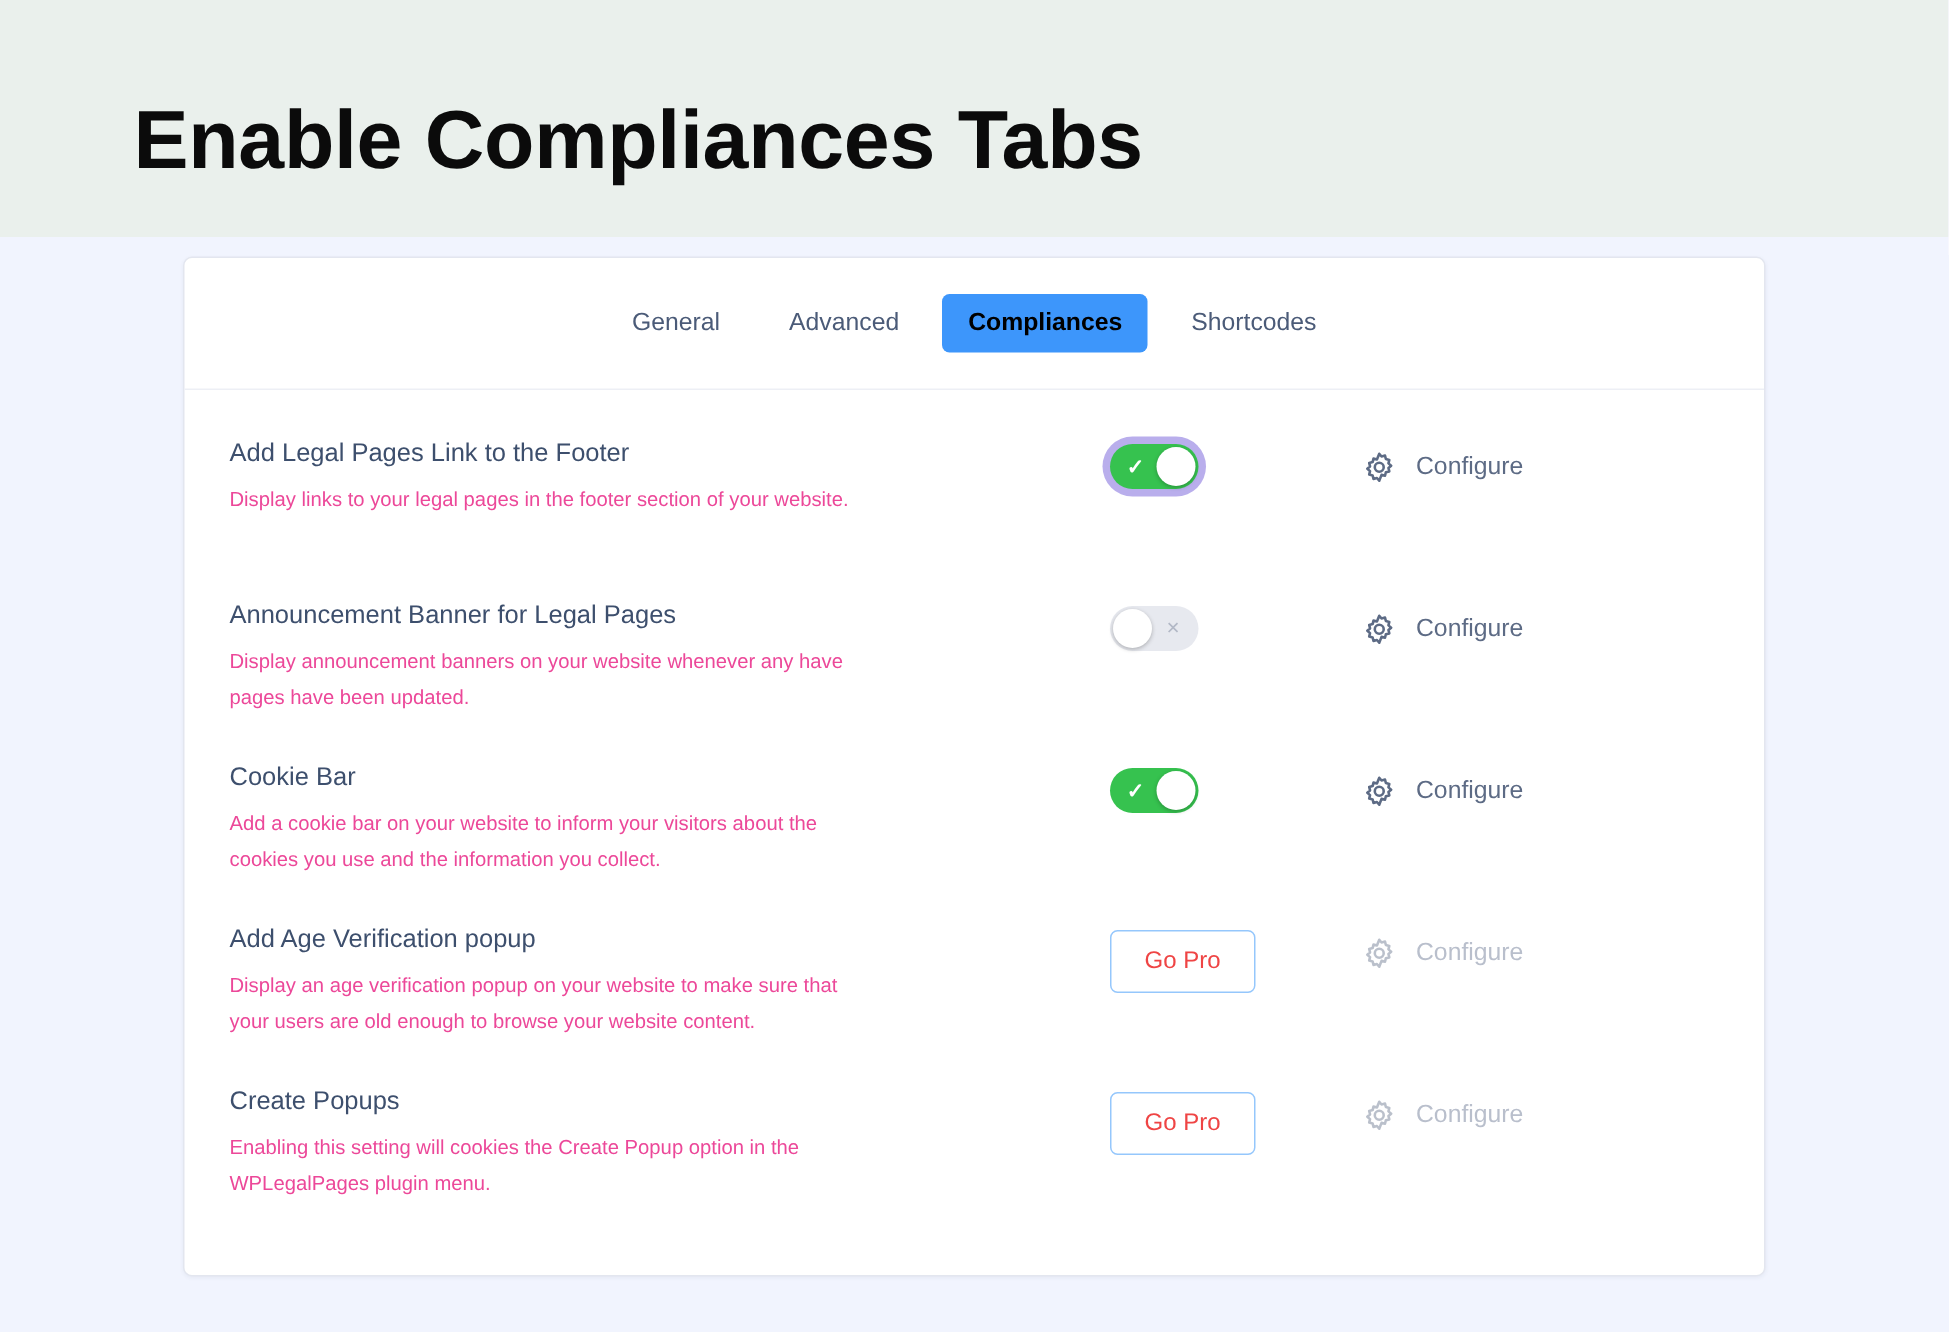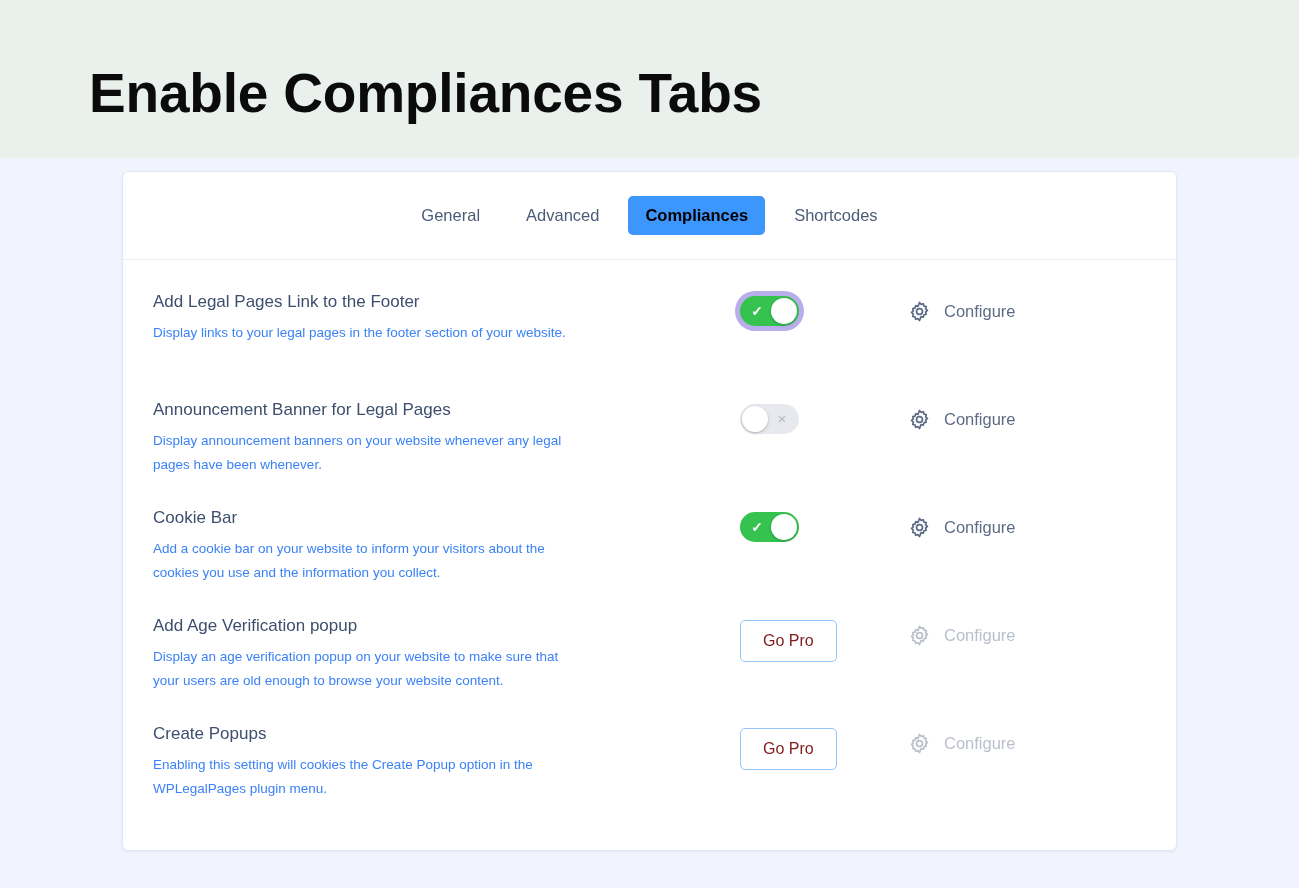--- a/index.html
+++ b/index.html
@@ -104,21 +104,21 @@
   }
   .row-title {
     font-size: 17px;
     color: #3d4f6d;
     line-height: 1.2;
     margin-bottom: 9px;
     white-space: nowrap;
   }
   .row-desc {
     font-size: 13.5px;
-    color: #3b82f6;
+    color: #ec4899;
     line-height: 1.72;
     max-width: 420px;
   }
 
   
   .row-control {
     width: 190px;
     display: flex;
     align-items: flex-start;
     justify-content: flex-start;
@@ -167,21 +167,21 @@
     text-align: center;
     width: 26px;
   }
   .toggle.on .mark { left: 4px; color: #ffffff; }
   .toggle.off .mark { right: 4px; color: #b2b8c6; font-weight: normal; font-size: 15px;}
 
   
   .gopro {
     display: inline-block;
     border: 1px solid #95c7fc;
-    color: #7f1d1d;
+    color: #ef4444;
     background: #ffffff;
     border-radius: 5px;
     font-size: 16px;
     padding: 12px 22px;
     line-height: 1;
     cursor: pointer;
     font-family: "Liberation Sans", sans-serif;
     white-space: nowrap;
   }
 
@@ -247,21 +247,21 @@
               <path d="M12 2.6l1.6 1.9 2.4-.6.6 2.4 2.4.6-.6 2.4 1.9 1.6-1.9 1.6.6 2.4-2.4.6-.6 2.4-2.4-.6L12 21.4l-1.6-1.9-2.4.6-.6-2.4-2.4-.6.6-2.4L3.7 13l1.9-1.6-.6-2.4 2.4-.6.6-2.4 2.4.6z"></path>
             </svg>
           </span>
           <span class="clabel">Configure</span>
         </div>
       </div>
 
       <div class="row">
         <div class="row-text">
           <div class="row-title">Announcement Banner for Legal Pages</div>
-          <div class="row-desc">Display announcement banners on your website whenever any legal pages have been whenever.</div>
+          <div class="row-desc">Display announcement banners on your website whenever any have pages have been updated.</div>
         </div>
         <div class="row-control">
           <span class="toggle off">
             <span class="mark">×</span>
             <span class="knob"></span>
           </span>
         </div>
         <div class="configure">
           <span class="gear">
             <svg viewBox="0 0 24 24" width="23" height="23" fill="none" stroke="#5d6b85" stroke-width="1.8" stroke-linecap="round" stroke-linejoin="round">

